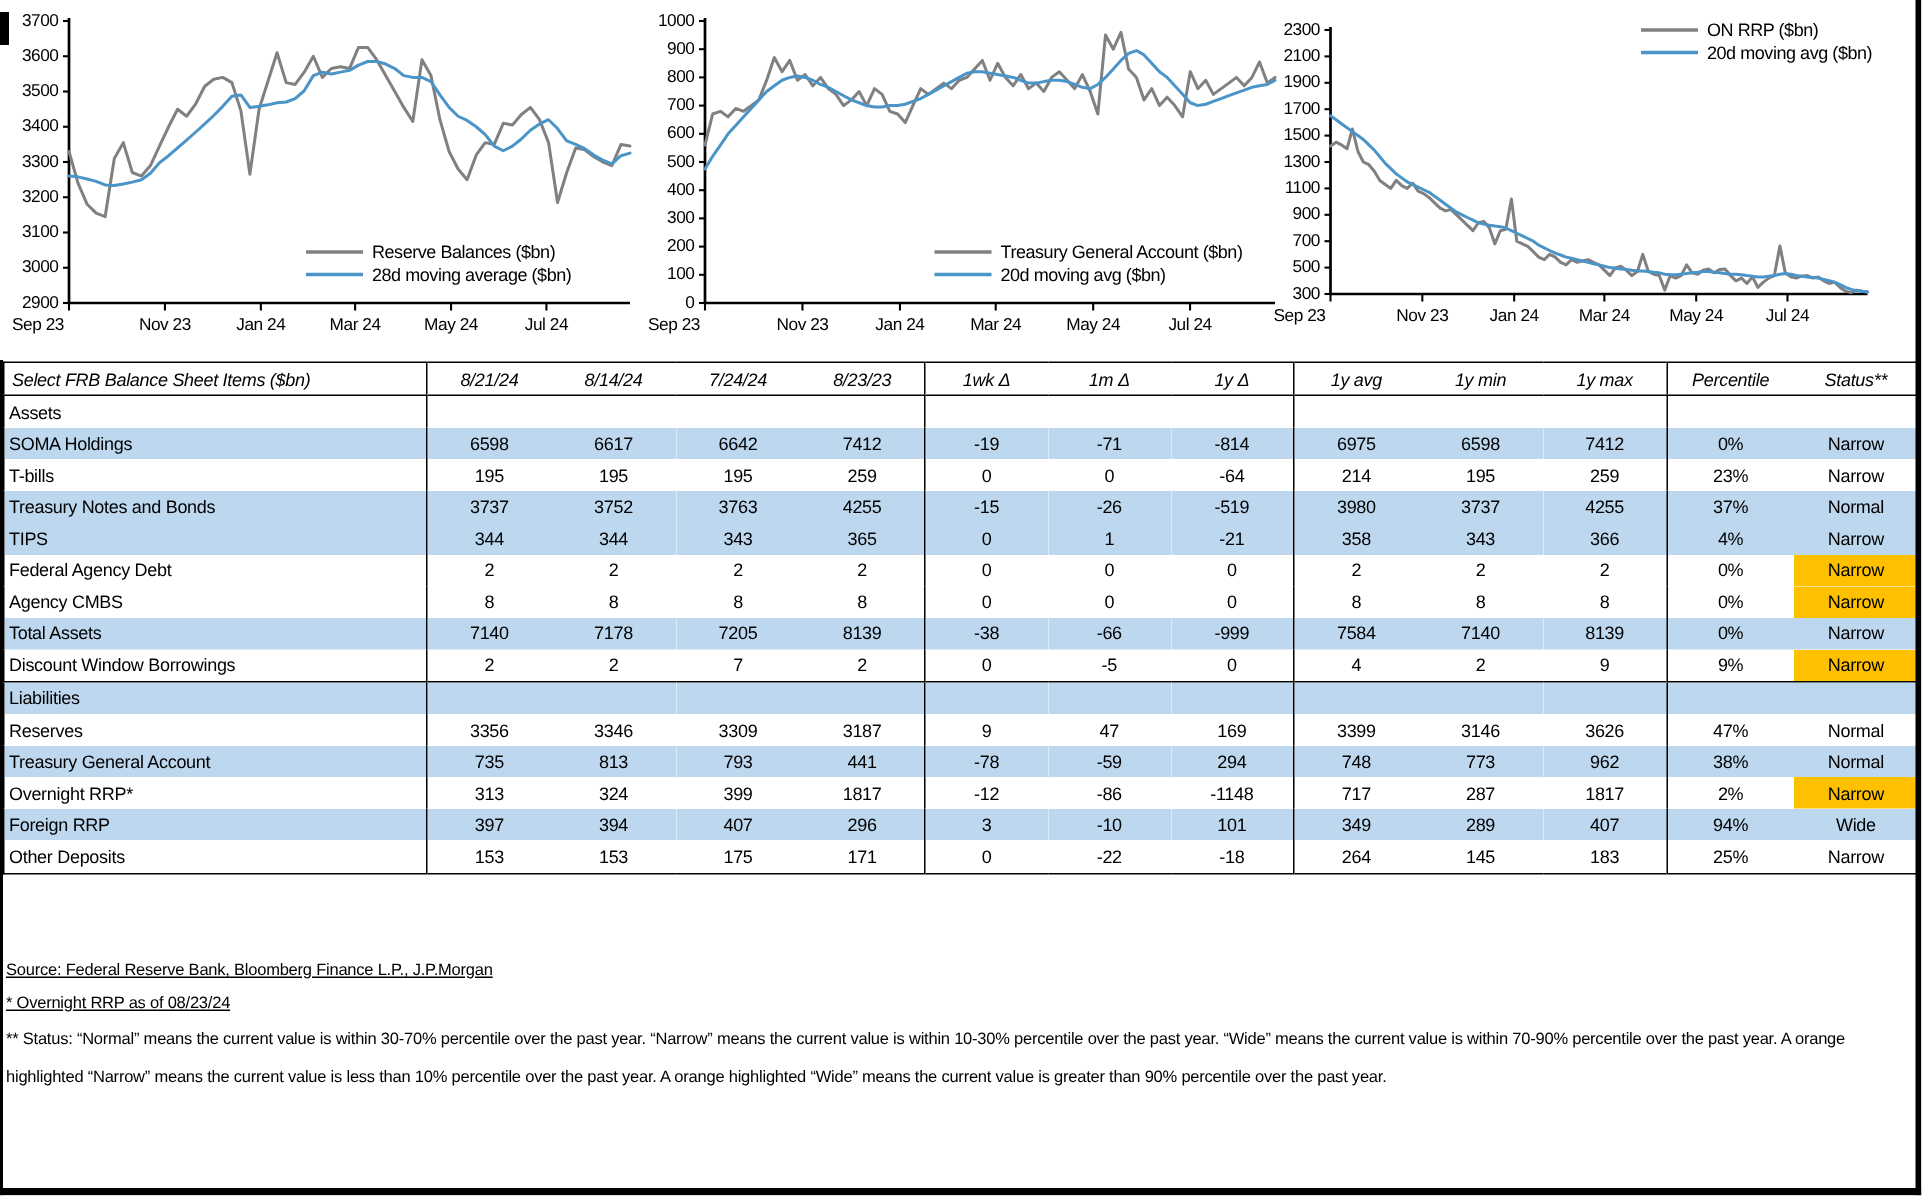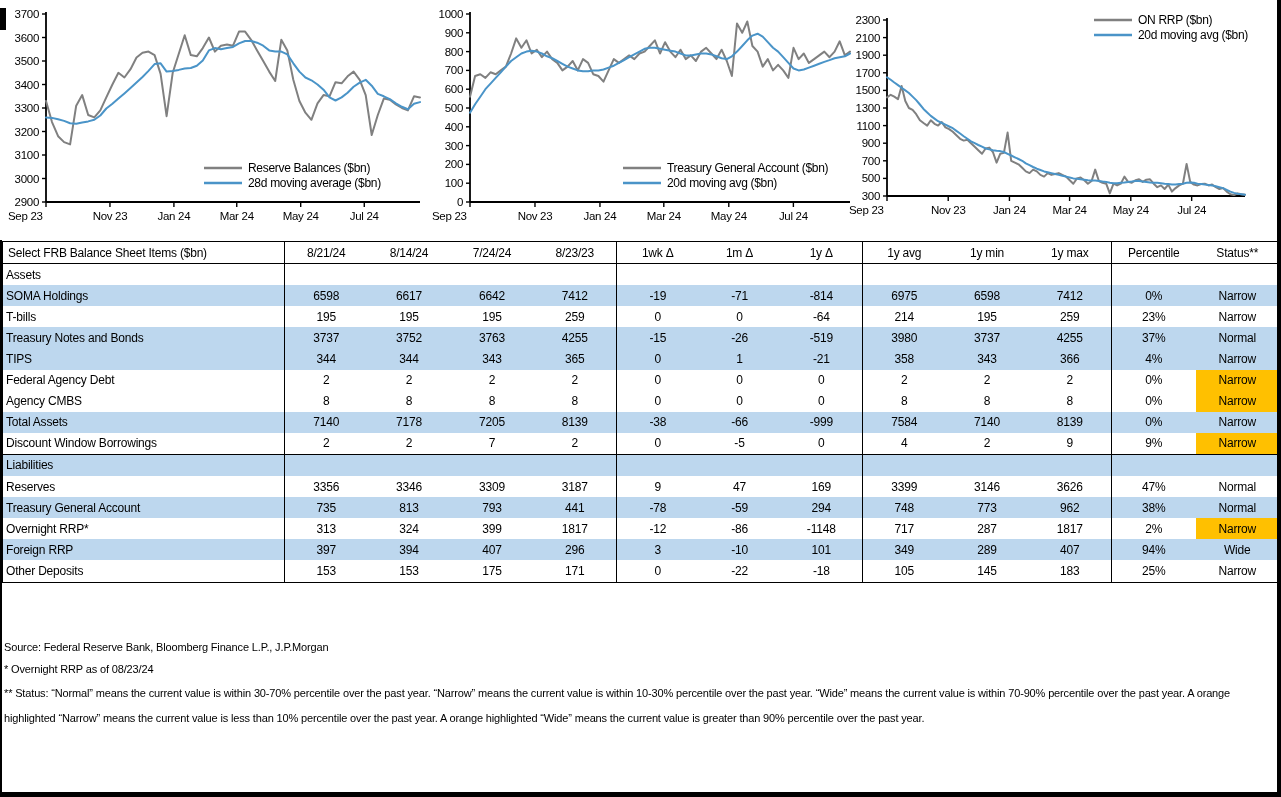--- a/index.html
+++ b/index.html
@@ -7,34 +7,34 @@
         font-family:"Liberation Sans",sans-serif;color:#000;letter-spacing:-0.2px;}
   
   .chart-svg{position:absolute;top:6px;}
   svg text{font-family:"Liberation Sans",sans-serif;font-size:11.5px;fill:#000;letter-spacing:-0.3px;}
   svg text.legend{font-size:12px;}
   
   #bs-table{position:absolute;left:2px;top:241px;border-collapse:collapse;table-layout:fixed;
             width:1277px;font-size:12px;border:1.5px solid #000;}
   #bs-table th,#bs-table td{height:21.1px;padding:0 3px;overflow:hidden;white-space:nowrap;
             font-weight:normal;line-height:1;}
-  #bs-table th{text-align:center;border-bottom:1.5px solid #000;}
+  #bs-table th{text-align:center;border-bottom:1.5px solid #000;font-style:italic;}
   #bs-table th.first{text-align:left;padding-left:5px;}
   .c-val{text-align:center;}
   .grp{border-left:1.5px solid #000;}
   tr.blue td{background:#BDD7EE;}
   tr.sec td{font-weight:bold;}
   tr.btop td{border-top:1.5px solid #000;}
   td.hl{background:#FFC000;}
   td.ind0{padding-left:5px;font-weight:bold;}
   td.ind1{padding-left:11px;}
   td.ind2{padding-left:18px;}
   
   #footnotes{position:absolute;left:4px;top:636px;width:1272px;font-size:11px;letter-spacing:-0.15px;}
-  .fn-line{height:22px;line-height:22px;}
+  .fn-line{height:22px;line-height:22px;text-decoration:underline;}
   .fn-status{line-height:25px;margin-top:1px;}
   
   .edge{position:absolute;background:#000;}
 </style>
 </head>
 <body>
 
 <div id="page">
 
   <div id="charts">
@@ -414,21 +414,21 @@
         </tr>
         <tr>
           <td class="ind1">Other Deposits</td>
           <td class="c-val grp">153</td>
           <td class="c-val">153</td>
           <td class="c-val">175</td>
           <td class="c-val">171</td>
           <td class="c-val grp">0</td>
           <td class="c-val">-22</td>
           <td class="c-val">-18</td>
-          <td class="c-val grp">105</td>
+          <td class="c-val grp">264</td>
           <td class="c-val">145</td>
           <td class="c-val">183</td>
           <td class="c-val grp">25%</td>
           <td class="c-val">Narrow</td>
         </tr>
       </tbody>
   </table>
 
   <div id="footnotes">
     <div class="fn-line">Source: Federal Reserve Bank, Bloomberg Finance L.P., J.P.Morgan</div>

